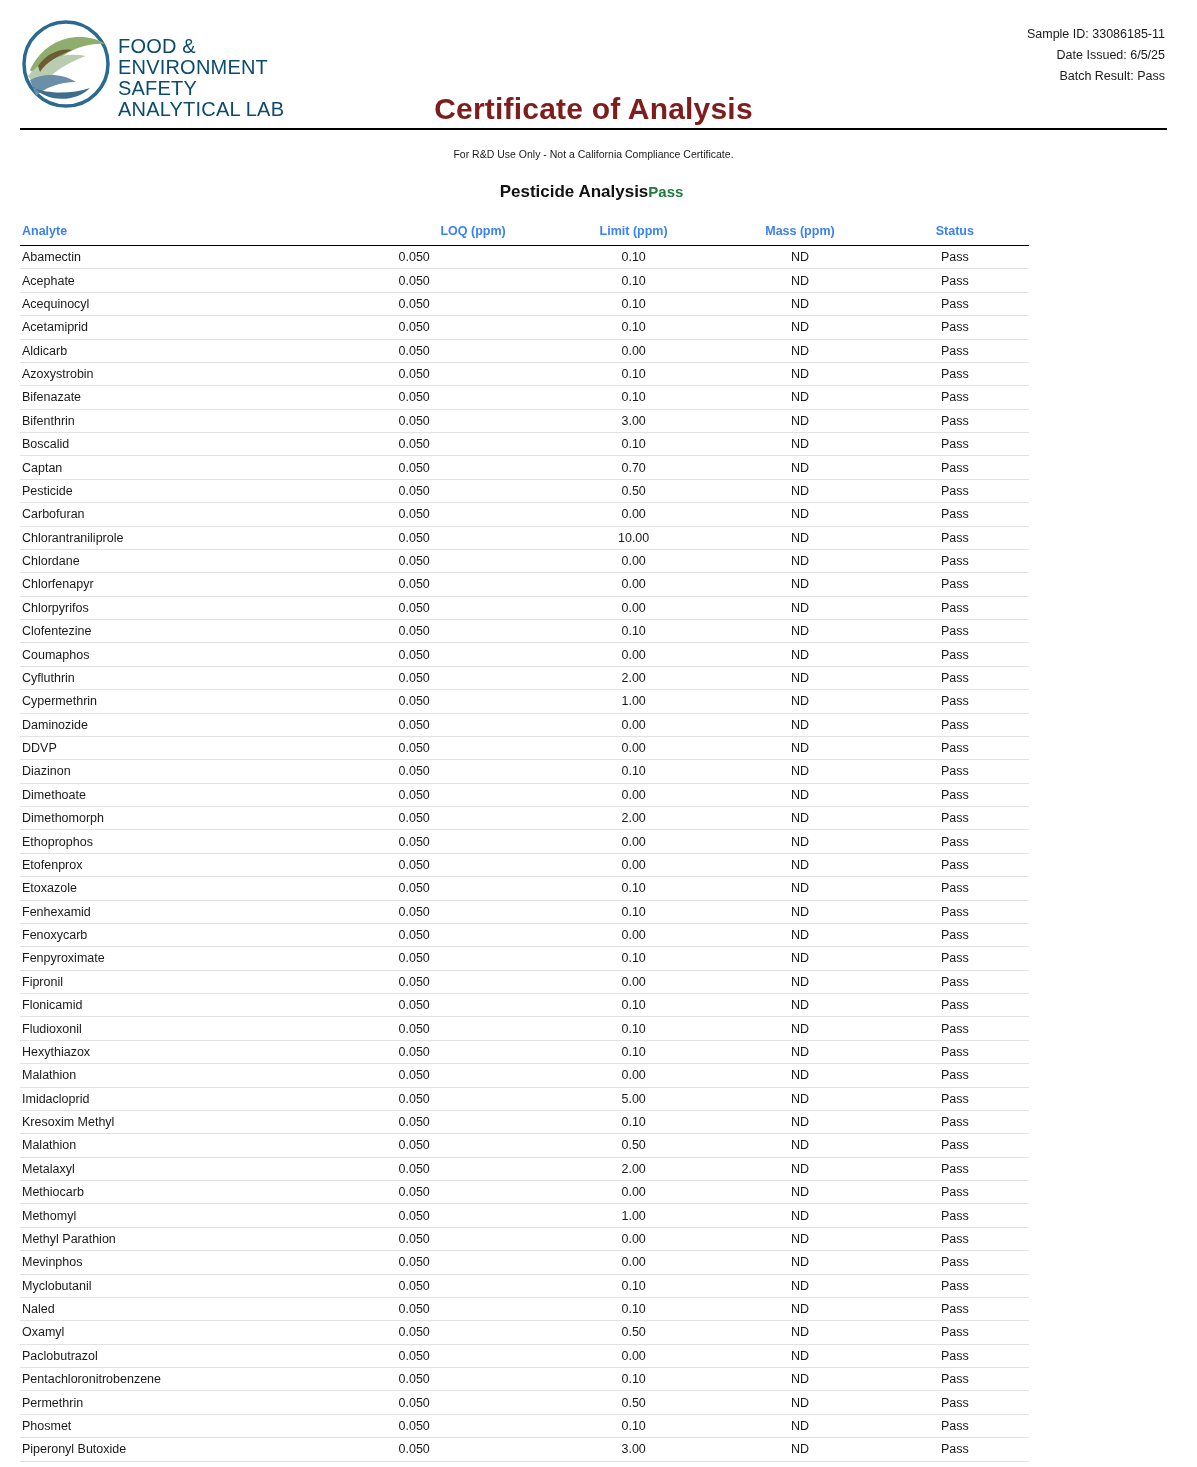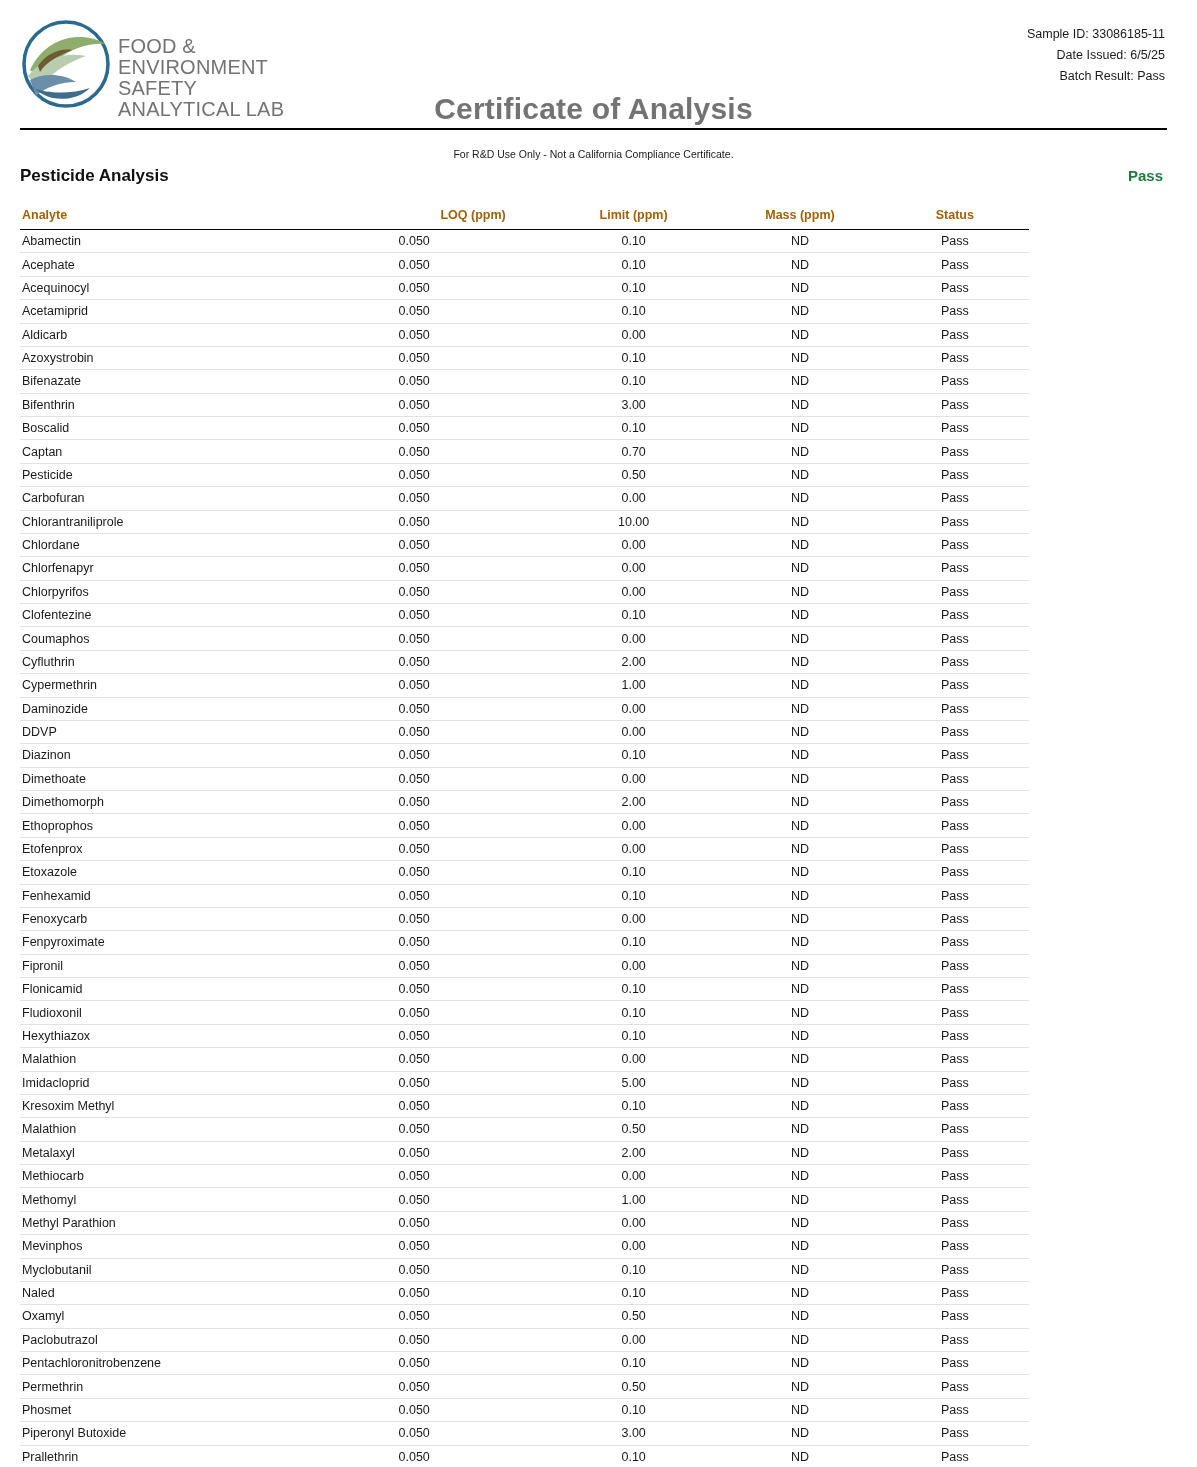--- a/index.html
+++ b/index.html
@@ -43,32 +43,32 @@
   .logo-text {
     margin-left: 6px;
     margin-top: 18px;
     font-family: "Liberation Sans", sans-serif;
     font-size: 20px;
     line-height: 21px;
     letter-spacing: 0.2px;
     color: #4e6d86;
     font-weight: 400;
   }
-  .logo-text .l2 { color: #737373; }
+  .logo-text .l2 { color: #0c4a6e; }
 
   .doc-title {
     position: absolute;
     left: 0;
     right: 0;
     top: 78px;
     text-align: center;
     font-size: 30px;
     font-weight: bold;
     letter-spacing: 0.2px;
-    color: #737373;
+    color: #7f1d1d;
   }
   .meta {
     position: absolute;
     right: 2px;
     top: 10px;
     text-align: right;
     font-size: 12.5px;
     line-height: 21px;
     color: #1a1a1a;
   }
@@ -82,22 +82,22 @@
     text-align: center;
     font-size: 10.5px;
     color: #1a1a1a;
     padding-top: 18px;
   }
 
   
   .section-head {
     display: flex;
     align-items: baseline;
-    justify-content: space-between;
-    margin-top: 6px;
+    justify-content: center;
+    margin-top: 22px;
   }
   .section-title {
     font-size: 17px;
     font-weight: bold;
     color: #111;
   }
   .section-status {
     font-size: 15px;
     font-weight: bold;
     color: #1f7a3d;
@@ -107,21 +107,21 @@
   
   table.analytes {
     width: 100%;
     border-collapse: collapse;
     margin-top: 22px;
     table-layout: fixed;
   }
   table.analytes thead th {
     font-size: 12.5px;
     font-weight: bold;
-    color: #a16207;
+    color: #3b82f6;
     padding: 0 0 7px 0;
     border-bottom: 1.5px solid #000;
   }
   table.analytes tbody td {
     font-size: 12.5px;
     color: #1a1a1a;
     padding: 4.2px 0 4.2px 0;
     border-bottom: 1px solid #e2e2e2;
   }
   col.c-analyte { width: 33%; }

